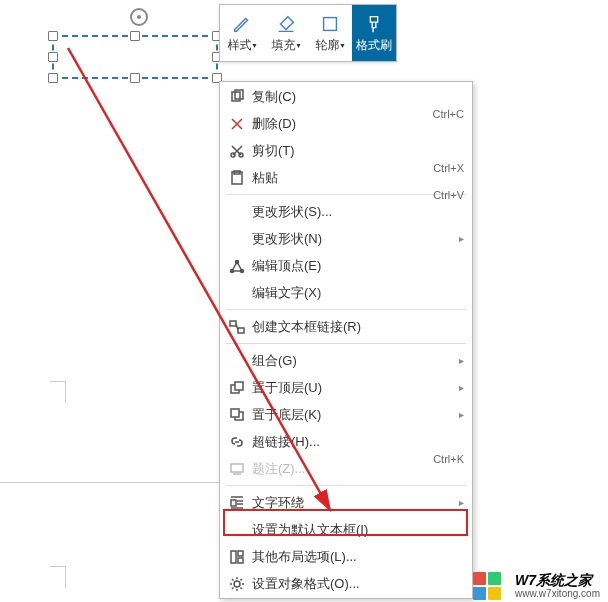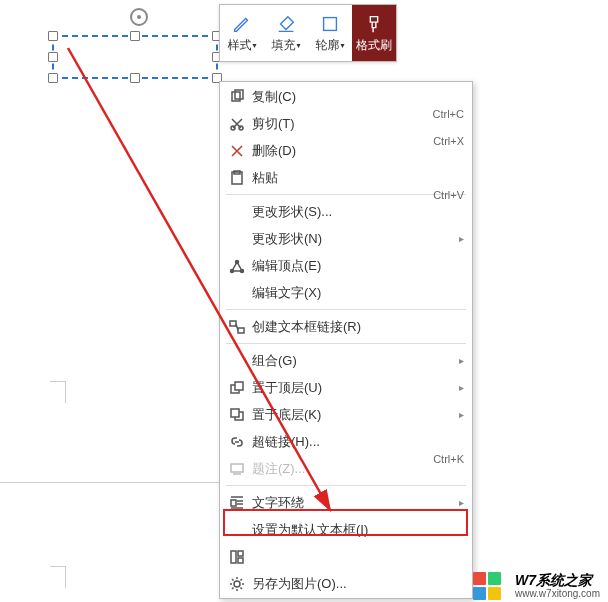--- a/index.html
+++ b/index.html
@@ -72,21 +72,21 @@
   flex-direction: column;
   align-items: center;
   justify-content: center;
   width: 44px;
   height: 56px;
   font-size: 12px;
   color: #333;
   cursor: pointer;
 }
 .mini-toolbar .tbtn.sel {
-  background: #7f1d1d;
+  background: #0369a1;
   color: #fff;
 }
 .mini-toolbar svg { width: 22px; height: 22px; }
 .mini-toolbar .lbl { margin-top: 2px; display:flex;align-items:center;gap:1px;}
 .drop { font-size: 8px; }
 
 .context-menu {
   position: absolute;
   left: 219px;
   top: 81px;
@@ -238,35 +238,35 @@
           <rect x="3" y="3" width="8" height="9"></rect>
           <rect x="6" y="1" width="8" height="9"></rect>
         </svg>
       </span>
     <span class="mi-label">复制(C)</span>
     <span class="mi-short">Ctrl+C</span>
   </div>
   <div class="menu-item">
     <span class="mi-icon">
         <svg viewBox="0 0 16 16">
+          <path d="M3 3 L13 13 M13 3 L3 13" stroke="#c0392b"></path>
+        </svg>
+      </span>
+    <span class="mi-label">删除(D)</span>
+  </div>
+  <div class="menu-item">
+    <span class="mi-icon">
+        <svg viewBox="0 0 16 16">
           <circle cx="4" cy="12" r="2"></circle>
           <circle cx="12" cy="12" r="2"></circle>
           <path d="M4 12 L13 3 M12 12 L3 3"></path>
         </svg>
       </span>
     <span class="mi-label">剪切(T)</span>
     <span class="mi-short">Ctrl+X</span>
-  </div>
-  <div class="menu-item">
-    <span class="mi-icon">
-        <svg viewBox="0 0 16 16">
-          <path d="M3 3 L13 13 M13 3 L3 13" stroke="#c0392b"></path>
-        </svg>
-      </span>
-    <span class="mi-label">删除(D)</span>
   </div>
   <div class="menu-item">
     <span class="mi-icon">
         <svg viewBox="0 0 16 16">
           <rect x="3" y="2" width="10" height="12"></rect>
           <rect x="5" y="1" width="6" height="3"></rect>
         </svg>
       </span>
     <span class="mi-label">粘贴</span>
     <span class="mi-short">Ctrl+V</span>
@@ -367,29 +367,30 @@
     <span class="mi-label">设置为默认文本框(I)</span>
   </div>
   <div class="menu-item">
     <span class="mi-icon">
         <svg viewBox="0 0 16 16">
           <rect x="2" y="2" width="5" height="12"></rect>
           <rect x="9" y="2" width="5" height="5"></rect>
           <rect x="9" y="9" width="5" height="5"></rect>
         </svg>
       </span>
+    <span class="mi-label">其他布局选项(L)...</span>
   </div>
   <div class="menu-item">
     <span class="mi-icon">
         <svg viewBox="0 0 16 16">
           <circle cx="8" cy="8" r="3"></circle>
           <path d="M8 1 v2 M8 13 v2 M1 8 h2 M13 8 h2 M3 3 l1.5 1.5 M11.5 11.5 L13 13 M13 3 l-1.5 1.5 M4.5 11.5 L3 13"></path>
         </svg>
       </span>
-    <span class="mi-label">另存为图片(O)...</span>
+    <span class="mi-label">设置对象格式(O)...</span>
   </div>
 </div>
 
 <div class="highlight-box"></div>
 
 <svg class="arrow-svg">
   <defs>
     <marker id="ah" markerWidth="10" markerHeight="10" refX="8" refY="3" orient="auto">
       <path d="M0,0 L9,3 L0,6 Z" fill="#d22"></path>
     </marker>

